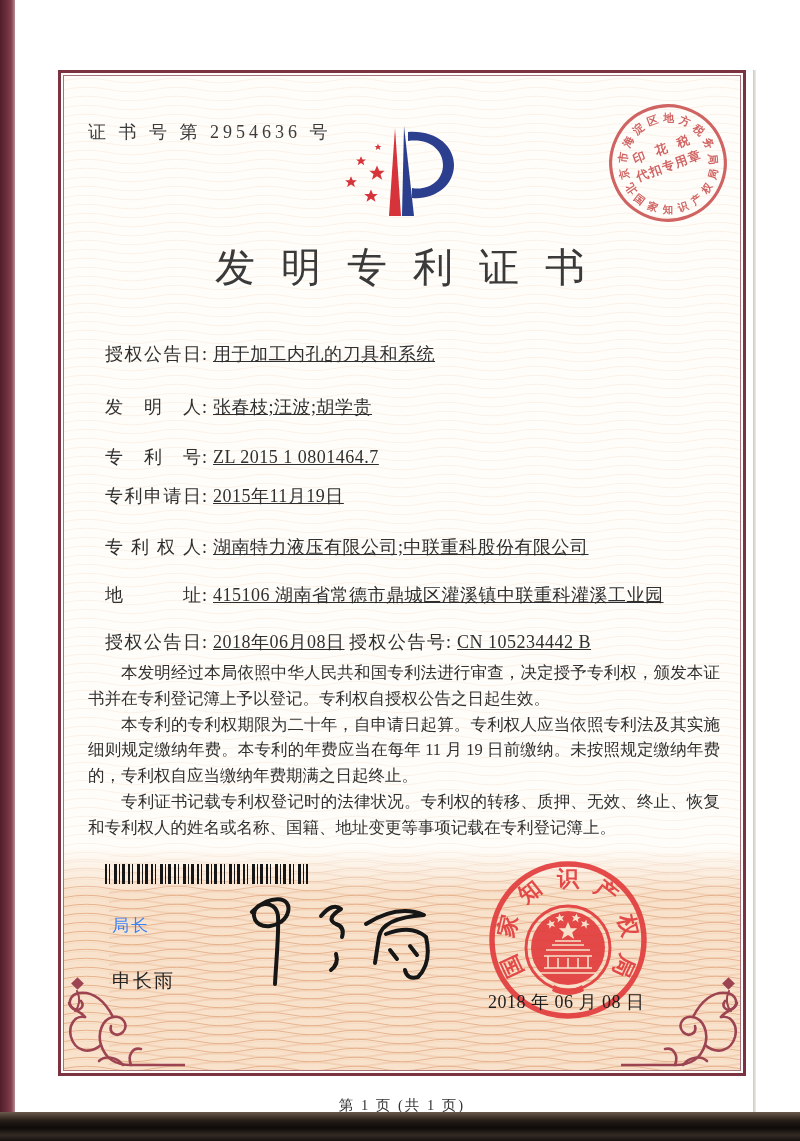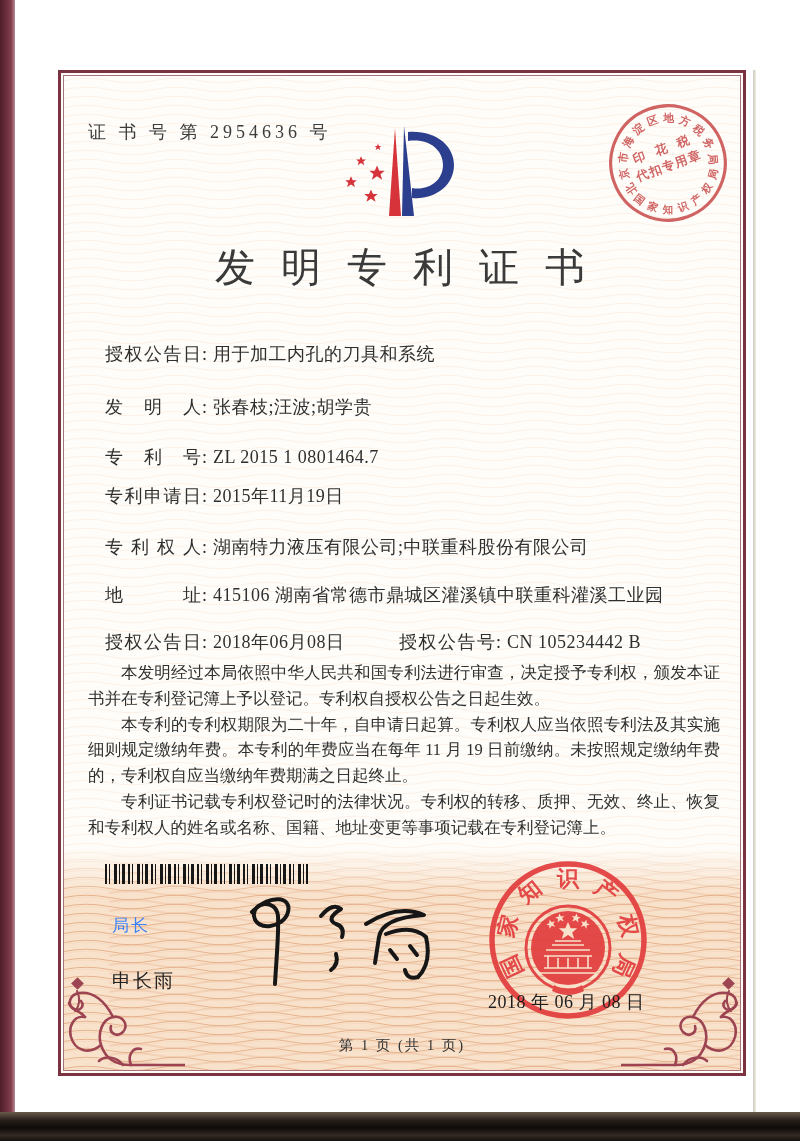--- a/index.html
+++ b/index.html
@@ -29,40 +29,40 @@
   
   .cert-no{left:88px;top:120px;font-size:18px;letter-spacing:4px;color:#3c3c3c;}
   .logo{left:338px;top:120px;width:130px;height:104px;}
   .title{left:0;top:240px;width:800px;text-align:center;
     font-size:40px;font-weight:400;letter-spacing:26px;text-indent:26px;color:#3a3a3a;}
   
   .fields{left:105px;top:336px;width:615px;font-size:18px;line-height:20px;}
   .field-row{position:absolute;left:0;white-space:nowrap;}
   .flabel{display:inline-block;width:96px;text-align:justify;text-align-last:justify;}
   .fcolon{display:inline-block;margin:0 6px 0 1px;}
-  .fvalue{letter-spacing:.5px;}
+  .fvalue{letter-spacing:.5px;text-decoration:underline;}
   
   .paras{left:88px;top:660px;width:632px;font-size:16.5px;line-height:25.8px;
     text-align:justify;color:#303030;}
   .paras p{margin:0;text-indent:2em;font-family:Liberation Serif, serif;}
   
   .barcode{left:105px;top:864px;width:203px;height:20px;
     background:
       repeating-linear-gradient(90deg,
         #161616 0 2px, rgba(0,0,0,0) 2px 4px,
         #161616 4px 5px, rgba(0,0,0,0) 5px 9px,
         #161616 9px 12px, rgba(0,0,0,0) 12px 14px,
         #161616 14px 15px, rgba(0,0,0,0) 15px 17px,
         #161616 17px 20px, rgba(0,0,0,0) 20px 23px);}
   .sig-title{left:112px;top:914px;font-size:17px;letter-spacing:2px;color:#3b82f6;text-align:right;}
   .sig-name{left:112px;top:948px;font-size:19px;letter-spacing:2px;color:#222;margin-top:20px;}
   .signature{left:218px;top:882px;width:215px;height:112px;}
   .seal{left:466px;top:856px;width:205px;height:170px;}
   .seal-date{left:488px;top:990px;width:170px;font-size:18px;letter-spacing:.5px;color:#1d1d1d;white-space:nowrap;}
-  .footer{left:58px;top:1036px;width:688px;text-align:center;
+  .footer{left:58px;top:1096px;width:688px;text-align:center;
     font-size:14.5px;letter-spacing:2px;color:#333;}
   .flourish{width:124px;height:100px;}
   .fl-left{left:61px;top:977px;}
   .fl-right{left:621px;top:977px;transform:scaleX(-1);}
   .stamp{left:594px;top:89px;width:148px;height:148px;opacity:.88;}
 </style>
 </head>
 <body>
 
 <div class="abs spine"></div>
@@ -111,21 +111,21 @@
 
 <div class="abs fields">
   <div class="field-row" style="top:8px"><span class="flabel">授权公告日</span><span class="fcolon">:</span><span class="fvalue">用于加工内孔的刀具和系统</span></div>
   <div class="field-row" style="top:61px"><span class="flabel">发明人</span><span class="fcolon">:</span><span class="fvalue">张春枝;汪波;胡学贵</span></div>
   <div class="field-row" style="top:111px"><span class="flabel">专利号</span><span class="fcolon">:</span><span class="fvalue">ZL 2015 1 0801464.7</span></div>
   <div class="field-row" style="top:150px"><span class="flabel">专利申请日</span><span class="fcolon">:</span><span class="fvalue">2015年11月19日</span></div>
   <div class="field-row" style="top:201px"><span class="flabel">专利权人</span><span class="fcolon">:</span><span class="fvalue">湖南特力液压有限公司;中联重科股份有限公司</span></div>
   <div class="field-row" style="top:249px"><span class="flabel">地址</span><span class="fcolon">:</span><span class="fvalue">415106 湖南省常德市鼎城区灌溪镇中联重科灌溪工业园</span></div>
   <div class="field-row" style="top:296px">
     <span><span class="flabel">授权公告日</span><span class="fcolon">:</span><span class="fvalue">2018年06月08日</span></span>
-    <span style="display:inline-block;margin-left:50px"><span class="flabel">授权公告号</span><span class="fcolon">:</span><span class="fvalue">CN 105234442 B</span></span>
+    <span style="display:inline-block;"><span class="flabel">授权公告号</span><span class="fcolon">:</span><span class="fvalue">CN 105234442 B</span></span>
   </div>
 </div>
 
 <div class="abs paras">
   <p>本发明经过本局依照中华人民共和国专利法进行审查，决定授予专利权，颁发本证书并在专利登记簿上予以登记。专利权自授权公告之日起生效。</p>
   <p>本专利的专利权期限为二十年，自申请日起算。专利权人应当依照专利法及其实施细则规定缴纳年费。本专利的年费应当在每年 11 月 19 日前缴纳。未按照规定缴纳年费的，专利权自应当缴纳年费期满之日起终止。</p>
   <p>专利证书记载专利权登记时的法律状况。专利权的转移、质押、无效、终止、恢复和专利权人的姓名或名称、国籍、地址变更等事项记载在专利登记簿上。</p>
 </div>
 
 <div class="abs barcode"></div>

